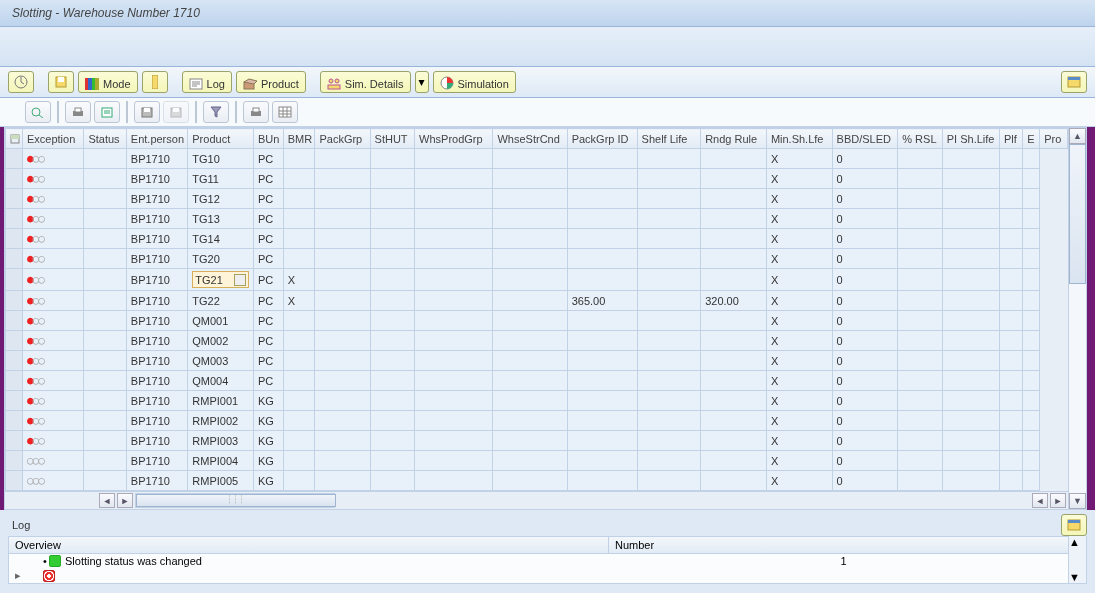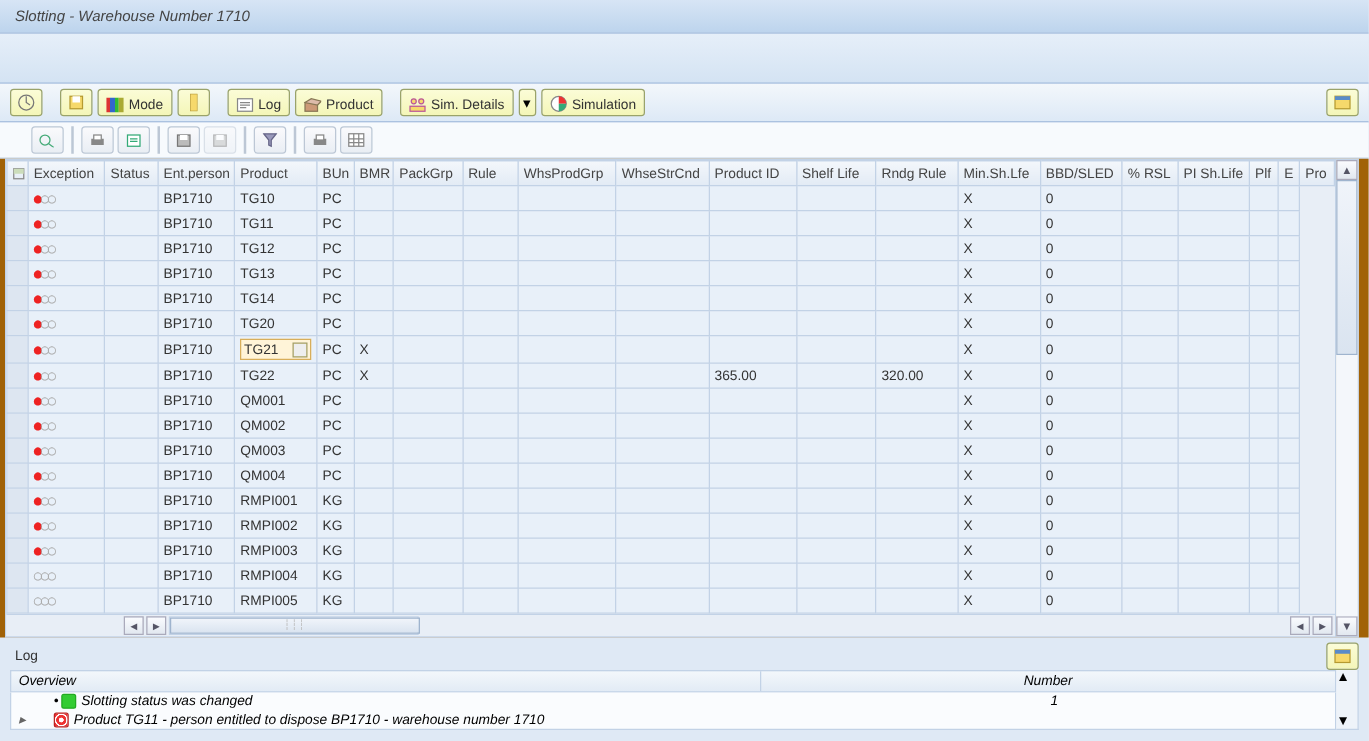--- a/index.html
+++ b/index.html
@@ -6,21 +6,21 @@
 body { margin:0; background:#dfe9f5; }
 .title-bar { background:linear-gradient(#d7e5f5,#bdd4ed); border-bottom:1px solid #9ab5d9; padding:6px 12px; font-size:12px; font-style:italic; font-weight:normal; color:#444; }
 .spacer-bar { height:40px; background:linear-gradient(#e6eff9,#d4e3f3); border-bottom:1px solid #9ab5d9; }
 .toolbar { background:linear-gradient(#f3f7fb,#dde9f6); border-bottom:1px solid #9ab5d9; padding:4px 8px; display:flex; align-items:center; gap:4px; }
 .toolbar-right { margin-left:auto; }
 .tbtn { display:inline-flex; align-items:flex-end; gap:4px; background:linear-gradient(#fbfcd7,#f4f6b8); border:1px solid #9aa36a; border-radius:3px; padding:2px 6px; height:22px; cursor:pointer; color:#333; }
 .ibtn { display:inline-flex; align-items:center; justify-content:center; width:26px; height:22px; background:linear-gradient(#fbfcd7,#f4f6b8); border:1px solid #9aa36a; border-radius:3px; cursor:pointer; font-size:12px; }
 .toolbar2 { background:#f7fafd; border-bottom:1px solid #c2d2e6; padding:3px 8px; display:flex; align-items:center; gap:3px; }
 .toolbar2 .ibtn, .toolbar2 .sep { background:linear-gradient(#fafafc,#e9eef4); border:1px solid #bcc7d5; }
 .sep { width:1px; height:22px; background:#bcc7d5; margin:0 3px; display:inline-block; }
-.grid-wrap { background:#a16207; padding:0 8px 0 4px; display:flex; }
+.grid-wrap { background:#701a75; padding:0 8px 0 4px; display:flex; }
 .grid-inner { flex:1; overflow:hidden; background:#e8eef6; border:1px solid #c2d2e6; }
 table.grid { border-collapse:collapse; width:100%; background:#e8eef6; table-layout:fixed; }
 table.grid th, table.grid td { border:1px solid #c2d2e6; padding:2px 4px; height:20px; white-space:nowrap; overflow:hidden; text-align:left; color:#333; }
 table.grid th { background:linear-gradient(#f3f7fb,#e2ebf5); font-weight:normal; color:#444; }
 table.grid td { background:#e8f0f9; }
 .row-sel { width:16px; background:#dde6f1 !important; cursor:pointer; }
 .row-header-sel { width:16px; background:linear-gradient(#f3f7fb,#e2ebf5); cursor:pointer; }
 .traffic { display:inline-block; font-family:monospace; letter-spacing:-1px; }
 .traffic.red::before { content:"\25CF"; color:#e22; }
 .traffic.red::after  { content:"\25CB\25CB"; color:#aaa; }
@@ -36,21 +36,21 @@
 .vscroll .navbtn { width:17px; height:16px; border:1px solid #aab; background:linear-gradient(#fafbfe,#e2e8f0); display:flex; align-items:center; justify-content:center; cursor:pointer; font-size:9px; color:#556; }
 .vscroll .vtrack { flex:1; position:relative; background:#f4f7fb; }
 .vscroll .vthumb { position:absolute; left:0; right:0; background:linear-gradient(#f0f4fa,#dae4f0); border:1px solid #9fb4ce; cursor:pointer; }
 .h-drag { cursor:grab; color:#bbb; font-size:8px; letter-spacing:1px; }
 .log-section { padding:4px 8px 0; }
 .log-label { color:#333; padding:2px 4px; }
 .log-bar { display:flex; align-items:center; }
 .log-config { margin-left:auto; }
 .overview-head { display:flex; background:linear-gradient(#f3f7fb,#e2ebf5); border:1px solid #c2d2e6; }
 .overview-head .col1 { flex:0 0 600px; padding:2px 6px; border-right:1px solid #c2d2e6; }
-.overview-head .col2 { flex:1; padding:2px 6px; text-align:center; }
+.overview-head .col2 { flex:1; padding:2px 6px; }
 .overview-rows { background:#fafcfe; border:1px solid #c2d2e6; border-top:none; }
 .orow { display:flex; padding:1px 6px; align-items:center; }
 .orow .indent { width:16px; display:inline-block; }
 .orow .exp { width:12px; display:inline-block; color:#666; cursor:pointer; }
 .orow .iconsq { width:12px; height:12px; display:inline-block; margin-right:4px; border-radius:2px; }
 .green-sq { background:#3c3; border:1px solid #2a2; }
 .red-tgt { background:radial-gradient(circle,#fff 25%, #e33 30%, #e33 55%, #fff 60%, #fff 70%, #e33 75%); border:1px solid #b22; }
 .orow .c1 { flex:0 0 560px; }
 .orow .c2 { flex:1; text-align:center; }
 .ovvscroll { width:18px; border:1px solid #c2d2e6; border-left:none; border-top:none; background:#eef3f9; display:flex; flex-direction:column; }
@@ -220,24 +220,24 @@
                 <rect x="1" y="1" width="8" height="4" fill="#cdb"></rect>
               </svg>
             </th>
       <th>Exception</th>
             <th>Status</th>
             <th>Ent.person</th>
             <th>Product</th>
             <th>BUn</th>
             <th>BMR</th>
             <th>PackGrp</th>
-            <th>Rule</th>
+            <th>StHUT</th>
             <th>WhsProdGrp</th>
             <th>WhseStrCnd</th>
-            <th>Product ID</th>
+            <th>PackGrp ID</th>
             <th>Shelf Life</th>
             <th>Rndg Rule</th>
             <th>Min.Sh.Lfe</th>
             <th>BBD/SLED</th>
             <th>% RSL</th>
             <th>PI Sh.Life</th>
             <th>Plf</th>
             <th>E</th>
             <th>Pro</th>
           </tr>
@@ -647,39 +647,38 @@
   <div class="log-bar">
     <div class="log-label">Log</div>
     <span class="ibtn log-config">
         <svg width="14" height="12">
           <rect x="1" y="1" width="12" height="10" fill="#f6d96b" stroke="#b59a30"></rect>
           <rect x="1" y="1" width="12" height="3" fill="#5a8bc9"></rect>
         </svg>
       </span>
   </div>
   <div style="display:flex;">
-    <div style="flex:1;font-style:italic;">
+    <div style="flex:1;">
       <div class="overview-head">
         <div class="col1">Overview</div>
         <div class="col2">Number</div>
       </div>
       <div class="overview-rows" id="overview-rows">
           <div class="orow">
             <span class="exp"></span>
             <span class="indent"></span>
             <span style="display:inline-block;width:6px;">•</span> 
             <span class="iconsq green-sq"></span>
             <span class="c1">Slotting status was changed</span>
             <span class="c2">1</span>
           </div>
           <div class="orow">
             <span class="exp">▸</span>
             <span class="indent"></span>
             <span class="iconsq red-tgt"></span>
-            <span class="c1">Product TG11 - person entitled to dispose BP1710 - warehouse number 1710</span>
           </div>
         </div>
     </div>
     <div class="ovvscroll">
       <span class="navbtn">▲</span>
       <div style="flex:1"></div>
       <span class="navbtn">▼</span>
     </div>
   </div>
 </div>

